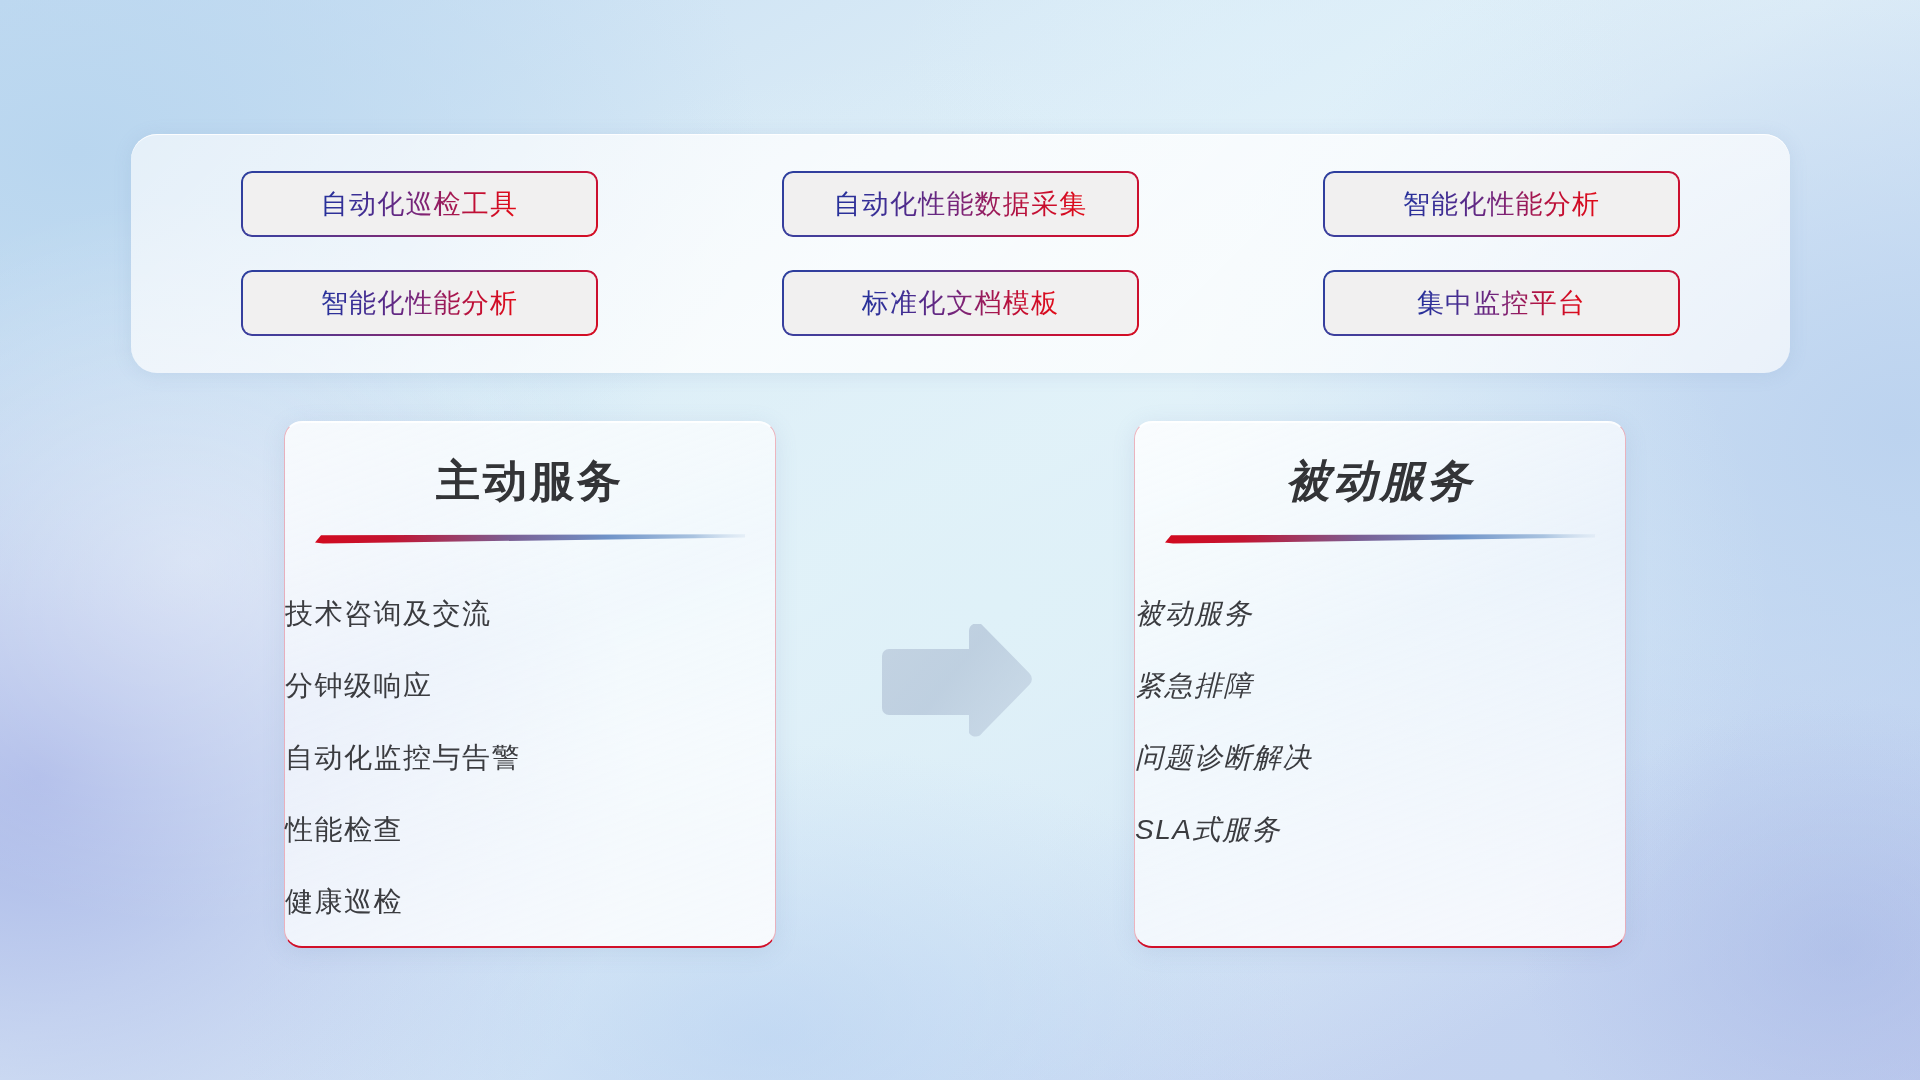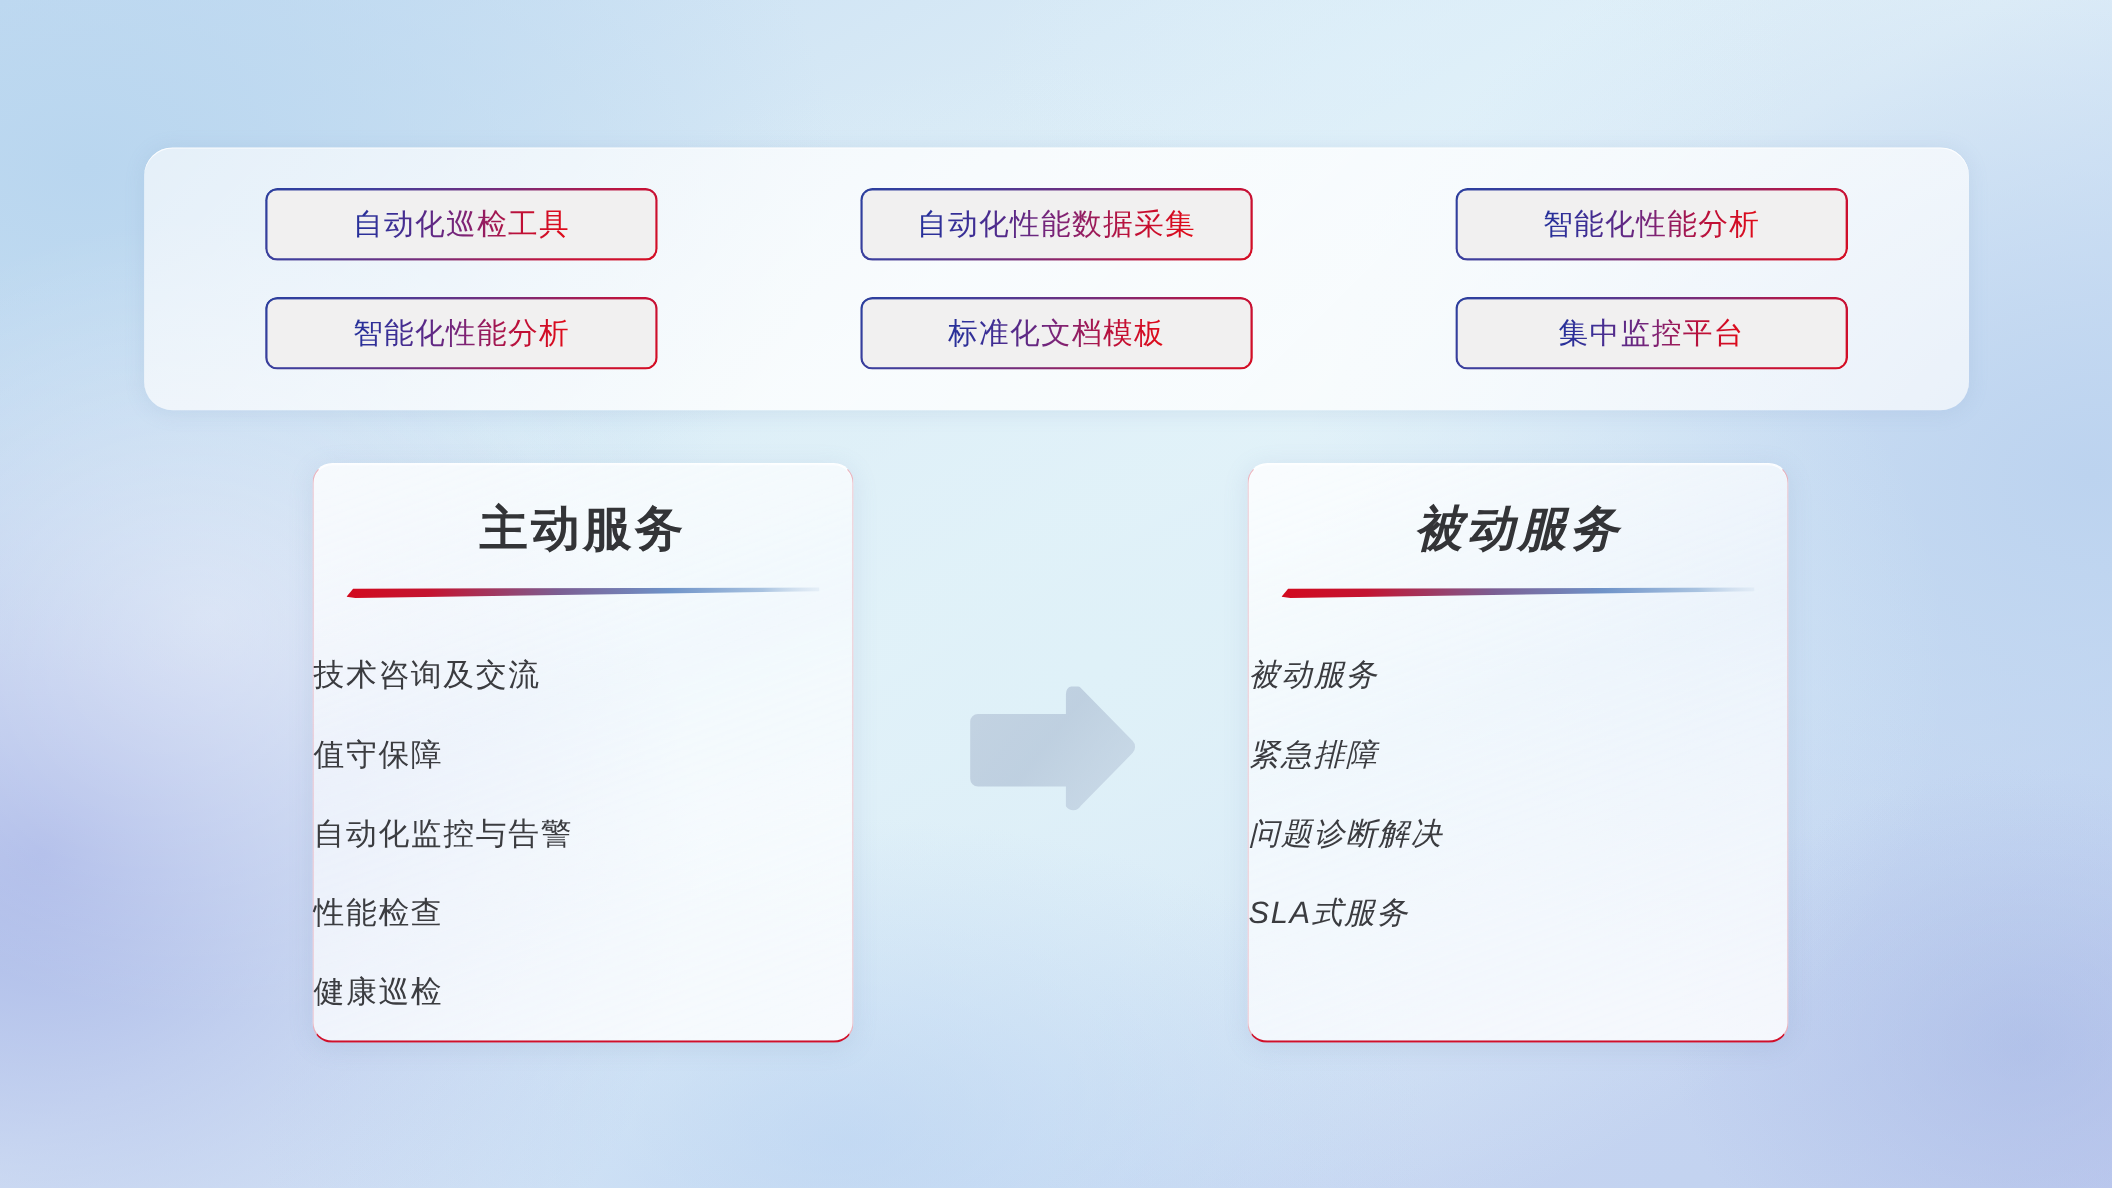--- a/index.html
+++ b/index.html
@@ -171,21 +171,21 @@
           <stop offset="88%" stop-color="#a9c3e0"></stop>
           <stop offset="100%" stop-color="#d6e3f0" stop-opacity="0.45"></stop>
         </linearGradient>
       </defs>
       <path d="M0,10.5 L6,3.2 L430,2.2 L430,5.4 L8,11.6 Z" fill="url(#divGradA)"></path>
     </svg>
   </div>
 
   <div class="card-list">
     <div class="card-list-item">技术咨询及交流</div>
-    <div class="card-list-item">值守保障</div>
+    <div class="card-list-item">分钟级响应</div>
     <div class="card-list-item">自动化监控与告警</div>
     <div class="card-list-item">性能检查</div>
     <div class="card-list-item">健康巡检</div>
   </div>
 </div>
 
 <div id="flow-arrow">
   <svg viewBox="0 0 162 116" aria-hidden="true">
     <defs>
       <linearGradient id="arrGrad" x1="0" y1="0" x2="1" y2="0.6">

